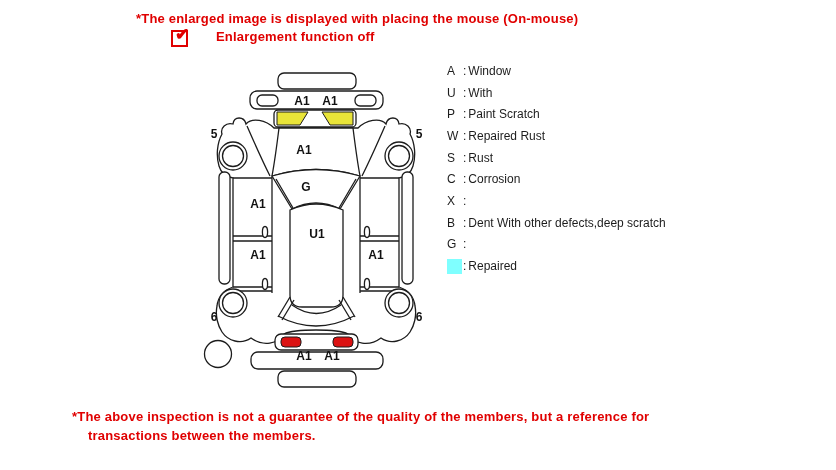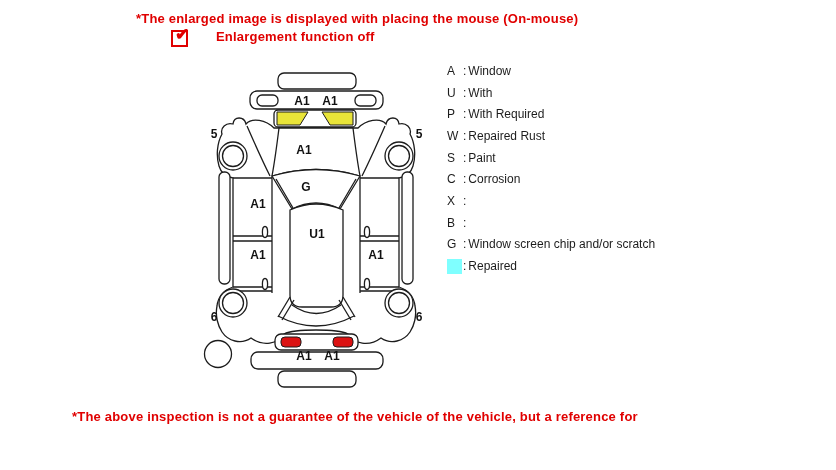--- a/index.html
+++ b/index.html
@@ -161,52 +161,53 @@
       <span>Window</span>
     </div>
   <div class="lg-row">
       <span class="lg-key">U</span>
       <span class="lg-colon">:</span>
       <span>With</span>
     </div>
   <div class="lg-row">
       <span class="lg-key">P</span>
       <span class="lg-colon">:</span>
-      <span>With Required</span>
+      <span>Paint Scratch</span>
     </div>
   <div class="lg-row">
       <span class="lg-key">W</span>
       <span class="lg-colon">:</span>
       <span>Repaired Rust</span>
     </div>
   <div class="lg-row">
       <span class="lg-key">S</span>
       <span class="lg-colon">:</span>
-      <span>Paint</span>
+      <span>Rust</span>
     </div>
   <div class="lg-row">
       <span class="lg-key">C</span>
       <span class="lg-colon">:</span>
       <span>Corrosion</span>
     </div>
   <div class="lg-row">
       <span class="lg-key">X</span>
       <span class="lg-colon">:</span>
     </div>
   <div class="lg-row">
       <span class="lg-key">B</span>
       <span class="lg-colon">:</span>
+      <span>Dent With other defects,deep scratch</span>
     </div>
   <div class="lg-row">
       <span class="lg-key">G</span>
       <span class="lg-colon">:</span>
-      <span>Window screen chip and/or scratch</span>
     </div>
   <div class="lg-row">
       <span class="lg-swatch" style="background-color: rgb(127, 255, 255);"></span>
       <span class="lg-colon">:</span>
       <span>Repaired</span>
     </div>
 </div>
 
 <div class="note" id="bottom-note">
-  <div class="l1">*The above inspection is not a guarantee of the vehicle of the vehicle, but a reference for</div>
+  <div class="l1">*The above inspection is not a guarantee of the quality of the members, but a reference for</div>
+  <div class="l2">transactions between the members.</div>
 </div>
 
 </body></html>

